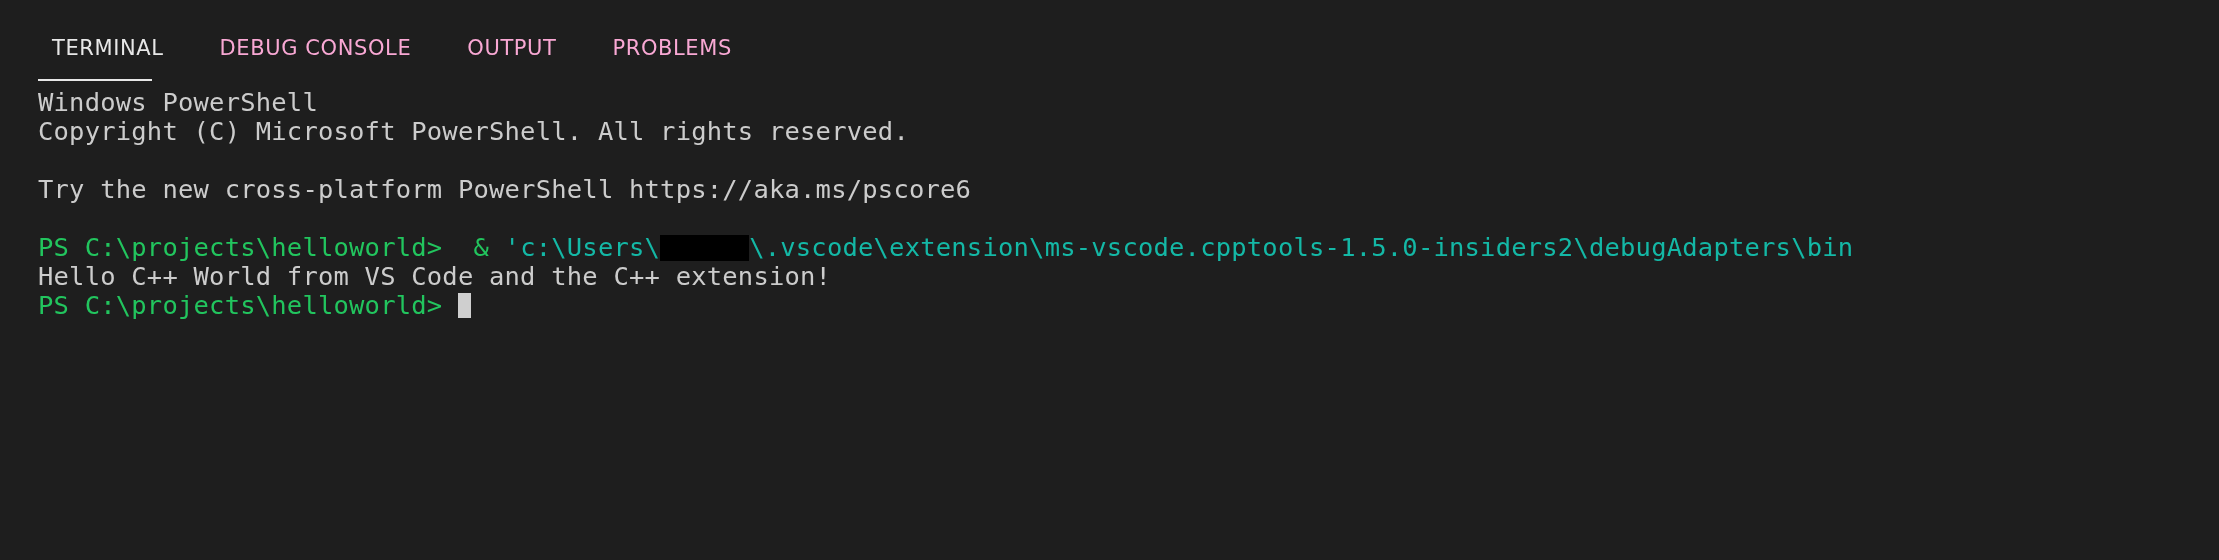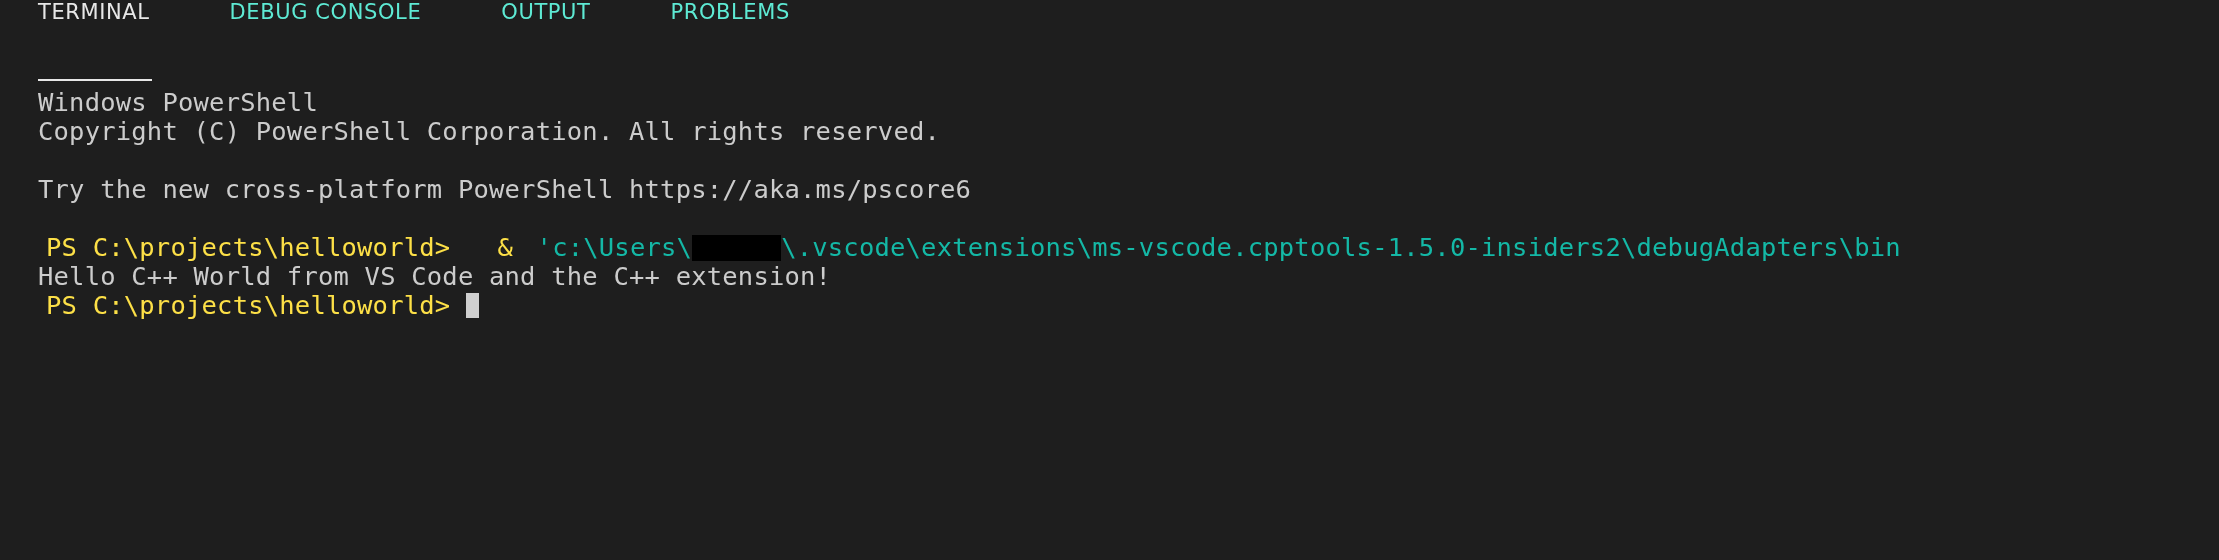--- a/index.html
+++ b/index.html
@@ -19,31 +19,30 @@
     height: 560px;
     background: #1e1e1e;
     position: relative;
     box-sizing: border-box;
   }
 
   
   #tabbar {
     height: 62px;
     display: flex;
-    align-items: flex-start;
-    padding-left: 38px;
+    align-items: flex-end;
+    padding-left: 52px;
     box-sizing: border-box;
     position: relative;
-    gap: 24px;
   }
   .tab {
     font-family: "DejaVu Sans", "Liberation Sans", sans-serif;
     font-size: 21px;
     letter-spacing: 0.6px;
-    color: #5eead4;
+    color: #f9a8d4;
     margin-right: 56px;
     white-space: nowrap;
     position: relative;
     padding-bottom: 2px;
     cursor: pointer;
     user-select: none;
   }
   .tab.active {
     color: #e7e7e7;
   }
@@ -70,21 +69,21 @@
     font-family: "DejaVu Sans Mono", monospace;
     font-size: 25.5px;
     line-height: 29px;
     height: 29px;
     color: #cccccc;
     white-space: pre;
     letter-spacing: 0.2px;
   }
   .line.blank { color: transparent; }
   .cy { color: #14b8a6; }
-  .wh { color: #fde047; margin-left: 8px; }
+  .wh { color: #22c55e; }
 
   .redaction {
     display: inline-block;
     width: 89px;
     height: 26px;
     background: #000000;
     vertical-align: -5px;
   }
 
   .cursor {
@@ -112,26 +111,26 @@
     </div>
     <div class="tab">
       <span>PROBLEMS</span>
     </div>
     <div id="tab-underline"></div>
   </div>
 
   <div id="terminal">
 
     <div class="line">Windows PowerShell</div>
-    <div class="line">Copyright (C) PowerShell Corporation. All rights reserved.</div>
+    <div class="line">Copyright (C) Microsoft PowerShell. All rights reserved.</div>
     <div class="line blank">&nbsp;</div>
     <div class="line">Try the new cross-platform PowerShell https://aka.ms/pscore6</div>
     <div class="line blank">&nbsp;</div>
 
-    <div class="line"><span class="wh">PS C:\projects\helloworld&gt;</span><span class="wh">  </span><span class="wh">&amp;</span><span class="wh"> </span><span class="cy">'c:\Users\</span><span class="redaction"></span><span class="cy">\.vscode\extensions\ms-vscode.cpptools-1.5.0-insiders2\debugAdapters\bin</span></div>
+    <div class="line"><span class="wh">PS C:\projects\helloworld&gt;</span><span class="wh">  </span><span class="wh">&amp;</span><span class="wh"> </span><span class="cy">'c:\Users\</span><span class="redaction"></span><span class="cy">\.vscode\extension\ms-vscode.cpptools-1.5.0-insiders2\debugAdapters\bin</span></div>
 
 
 
 
     <div class="line">Hello C++ World from VS Code and the C++ extension!</div>
 
     <div class="line"><span class="wh">PS C:\projects\helloworld&gt; </span><span class="cursor"></span></div>
 
   </div>
 </div>

